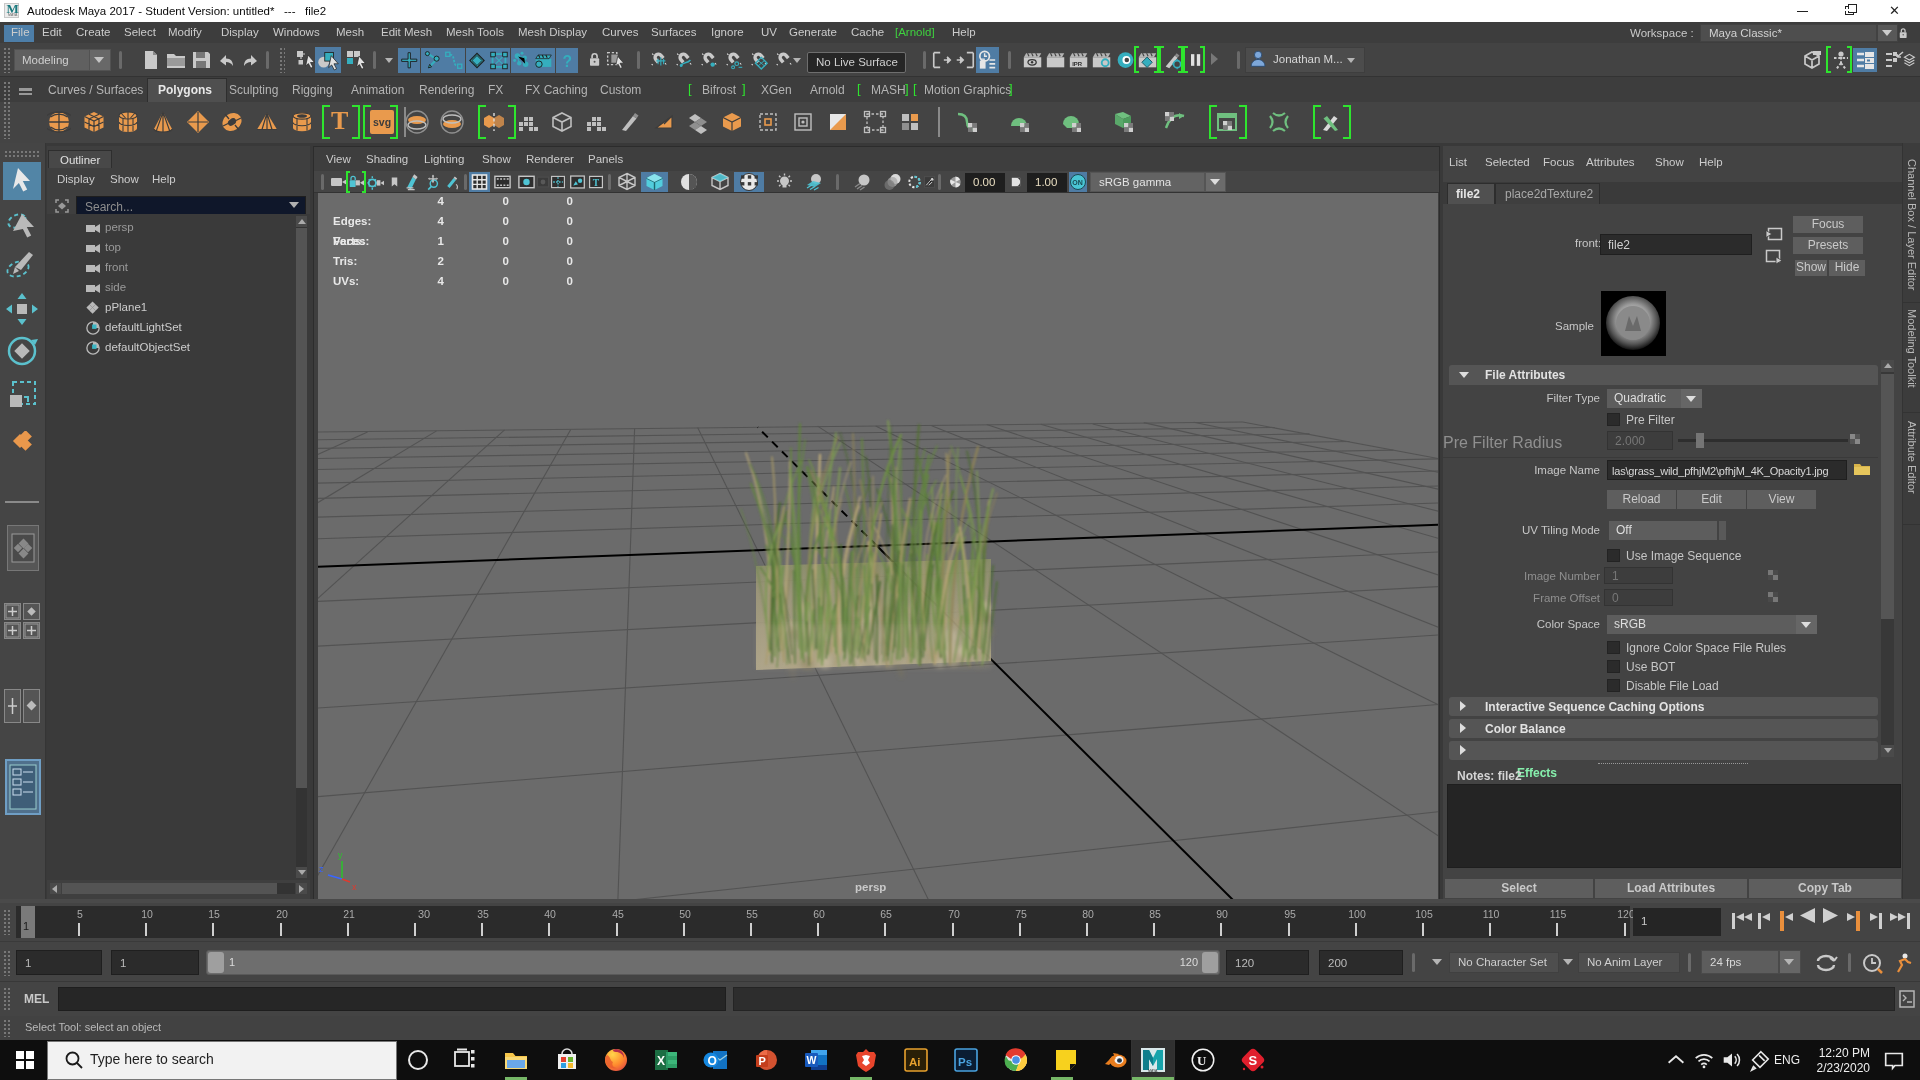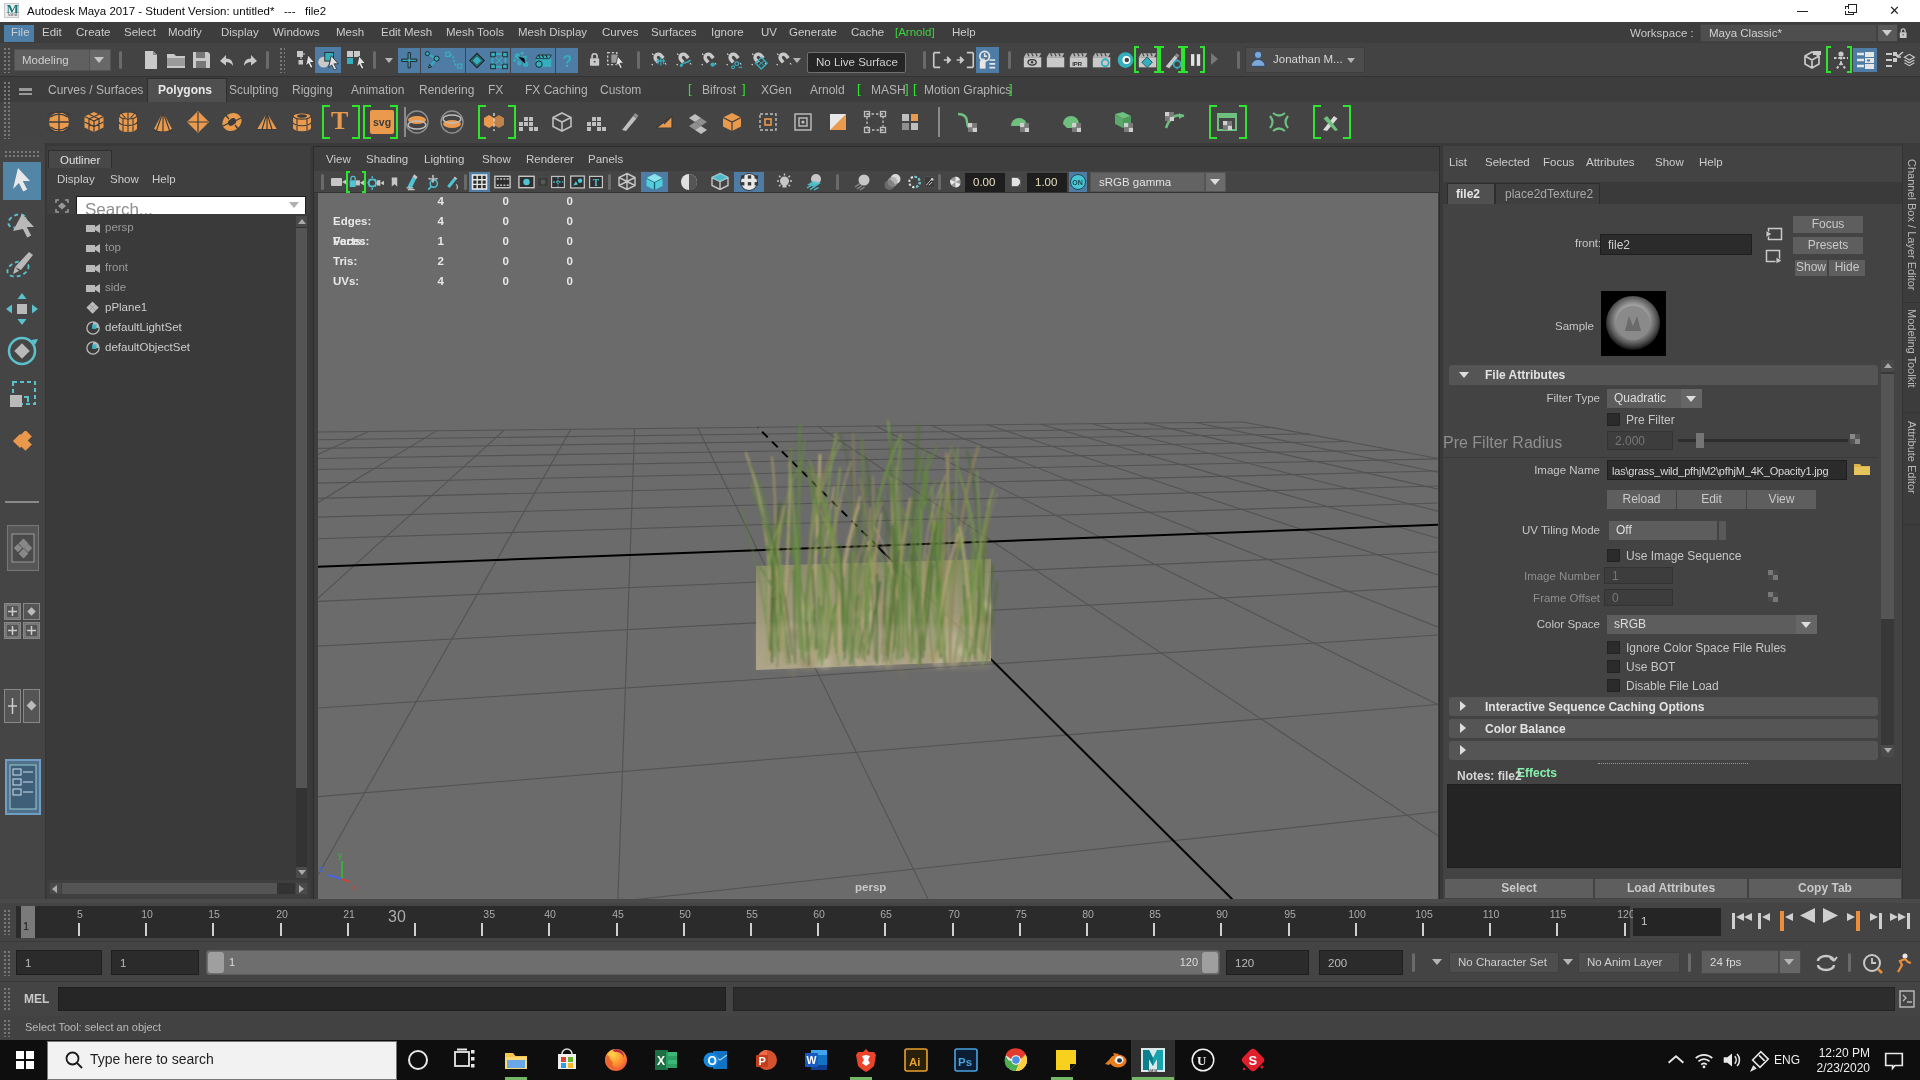--- a/index.html
+++ b/index.html
@@ -790,21 +790,21 @@
       <div class="abs" style="left:1px;top:4px;width:64px;height:18px;background:#484848;border:1px solid #2e2e2e;border-bottom:none;color:#e0e0e0;font-size:11.5px;padding:3px 0 0 11px;">Outliner</div>
       <div class="abs txt" style="left:10px;top:27px;">Display</div>
       <div class="abs txt" style="left:63px;top:27px;">Show</div>
       <div class="abs txt" style="left:105px;top:27px;">Help</div>
       <div class="abs" style="left:7px;top:52px;width:16px;height:16px;">
         <svg width="16" height="16">
           <path d="M2 5 v-3 h3 M11 2 h3 v3 M14 11 v3 h-3 M5 14 H2 v-3" stroke="#9a9a9a" stroke-width="1.5" fill="none"></path>
           <path d="M4 8 l4-3.5 4 3.5 -4 3.5z" fill="#9a9a9a"></path>
         </svg>
       </div>
-      <div class="abs" style="left:29px;top:50px;width:230px;height:19px;background:#ffffff;border:1px solid #1e1e1e;color:#8d8d8d;font-size:17px;padding:3px 0 0 8px;">Search...</div>
+      <div class="abs" style="left:29px;top:50px;width:230px;height:19px;background:#0f172a;border:1px solid #1e1e1e;color:#8d8d8d;font-size:12px;padding:3px 0 0 8px;">Search...</div>
       <div class="abs" style="left:242px;top:56px;width:0;height:0;border-left:5px solid transparent;border-right:5px solid transparent;border-top:6px solid #b0b0b0;"></div>
       <div class="abs" style="left:0px;top:68px;width:263px;height:666px;background:#3a3a3a;"></div>
       <div class="abs" style="left:38px;top:75px;width:16px;height:14px;">
         <svg width="16" height="14" viewBox="0 0 16 14">
           <path d="M1 4 h9 v7 H1z" fill="#b9b9b9"></path>
           <path d="M10 6 l5-3 v9 l-5-3z" fill="#b9b9b9"></path>
         </svg>
       </div>
       <div class="abs" style="left:58px;top:75px;font-size:11.5px;color:#9a9a9a;">persp</div>
       <div class="abs" style="left:38px;top:95px;width:16px;height:14px;">
@@ -1634,23 +1634,23 @@
       <div class="abs" style="left:68px;top:5px;width:24px;text-align:center;font-size:10.5px;color:#aaa;">5</div>
       <div class="abs" style="left:78px;top:20px;width:2px;height:13px;background:#cfcfcf;"></div>
       <div class="abs" style="left:135px;top:5px;width:24px;text-align:center;font-size:10.5px;color:#aaa;">10</div>
       <div class="abs" style="left:145px;top:20px;width:2px;height:13px;background:#cfcfcf;"></div>
       <div class="abs" style="left:202px;top:5px;width:24px;text-align:center;font-size:10.5px;color:#aaa;">15</div>
       <div class="abs" style="left:212px;top:20px;width:2px;height:13px;background:#cfcfcf;"></div>
       <div class="abs" style="left:270px;top:5px;width:24px;text-align:center;font-size:10.5px;color:#aaa;">20</div>
       <div class="abs" style="left:280px;top:20px;width:2px;height:13px;background:#cfcfcf;"></div>
       <div class="abs" style="left:337px;top:5px;width:24px;text-align:center;font-size:10.5px;color:#aaa;">21</div>
       <div class="abs" style="left:347px;top:20px;width:2px;height:13px;background:#cfcfcf;"></div>
-      <div class="abs" style="left:388px;top:5px;width:24px;font-size:16px;color:#aaa;">30</div>
+      <div class="abs" style="left:412px;top:5px;width:24px;text-align:center;font-size:11px;color:#aaa;">30</div>
       <div class="abs" style="left:414px;top:20px;width:2px;height:13px;background:#cfcfcf;"></div>
-      <div class="abs" style="left:471px;top:5px;width:24px;text-align:right;font-size:10.5px;color:#aaa;">35</div>
+      <div class="abs" style="left:471px;top:5px;width:24px;text-align:center;font-size:10.5px;color:#aaa;">35</div>
       <div class="abs" style="left:481px;top:20px;width:2px;height:13px;background:#cfcfcf;"></div>
       <div class="abs" style="left:538px;top:5px;width:24px;text-align:center;font-size:10.5px;color:#aaa;">40</div>
       <div class="abs" style="left:548px;top:20px;width:2px;height:13px;background:#cfcfcf;"></div>
       <div class="abs" style="left:606px;top:5px;width:24px;text-align:center;font-size:10.5px;color:#aaa;">45</div>
       <div class="abs" style="left:616px;top:20px;width:2px;height:13px;background:#cfcfcf;"></div>
       <div class="abs" style="left:673px;top:5px;width:24px;text-align:center;font-size:10.5px;color:#aaa;">50</div>
       <div class="abs" style="left:683px;top:20px;width:2px;height:13px;background:#cfcfcf;"></div>
       <div class="abs" style="left:740px;top:5px;width:24px;text-align:center;font-size:10.5px;color:#aaa;">55</div>
       <div class="abs" style="left:750px;top:20px;width:2px;height:13px;background:#cfcfcf;"></div>
       <div class="abs" style="left:807px;top:5px;width:24px;text-align:center;font-size:10.5px;color:#aaa;">60</div>

